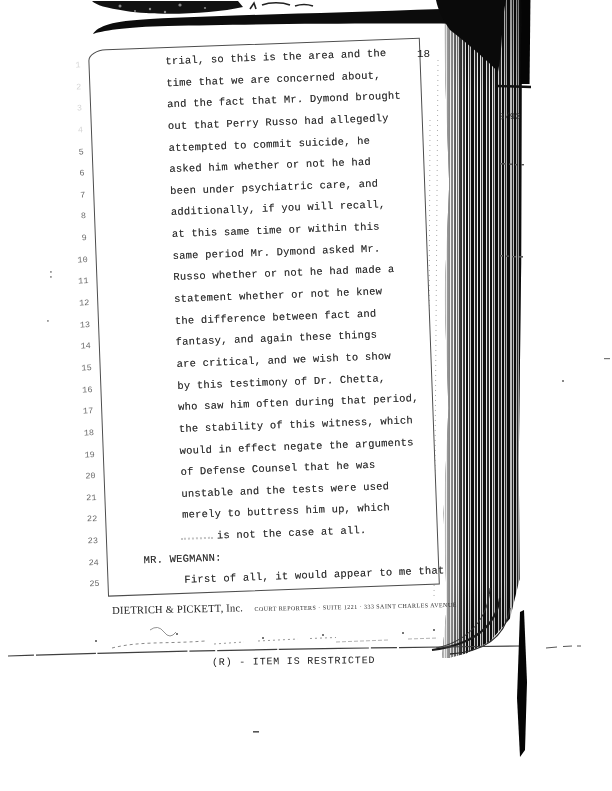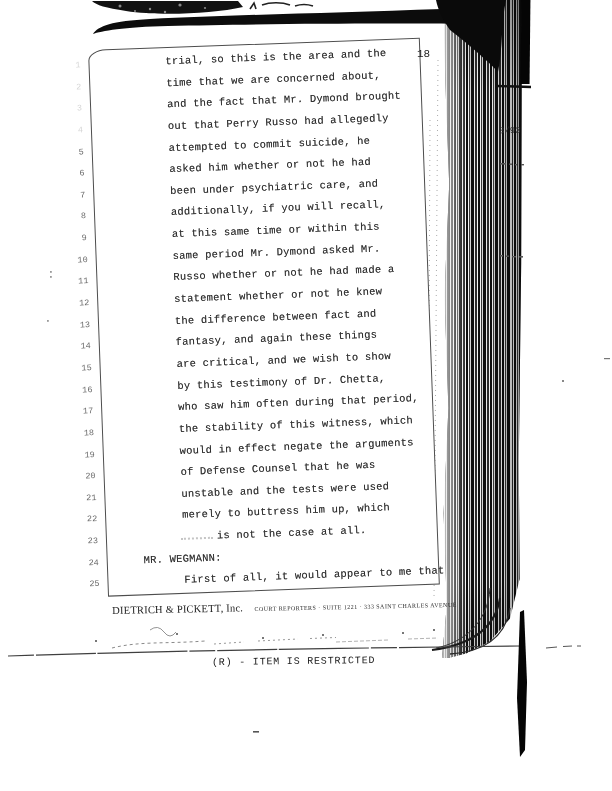--- a/index.html
+++ b/index.html
@@ -36,21 +36,21 @@
   .t-line:nth-child(-n+4) .ln{opacity:.22;}
   .indent-body .lt{margin-left:76px;}
   .indent-speaker .lt{margin-left:36px;}
   .indent-deep .lt{margin-left:110px;position:relative;}
   .indent-deep .lt::before{content:"";position:absolute;left:-36px;top:58%;width:32px;
               border-top:2px dotted rgba(90,90,90,.35);}
 
   
   .pageno{position:absolute;left:417px;top:48px;z-index:4;
           font-family:"Liberation Mono","DejaVu Sans Mono",monospace;font-size:11px;color:#222;}
-  .marginnote{position:absolute;left:499px;top:126px;z-index:4;transform:rotate(-1deg);
+  .marginnote{position:absolute;left:499px;top:112px;z-index:4;transform:rotate(-1deg);
           font-family:"Liberation Mono","DejaVu Sans Mono",monospace;font-size:9px;color:#2f2f2f;text-align:center;}
   .footer{position:absolute;left:112px;top:600px;z-index:4;white-space:nowrap;
           transform:rotate(-1.2deg);transform-origin:0 0;color:#1c1c1c;}
   .footer .firm{font-family:"Liberation Serif","DejaVu Serif",serif;font-size:10.5px;letter-spacing:.2px;}
   .footer .details{font-family:"Liberation Serif","DejaVu Serif",serif;font-size:6px;
           letter-spacing:.45px;margin-left:7px;color:#2a2a2a;}
   .restriction{position:absolute;left:212px;top:656px;z-index:4;transform:rotate(-.7deg);
           font-family:"Liberation Mono","DejaVu Sans Mono",monospace;font-size:10px;
           letter-spacing:.8px;color:#191919;}
 

